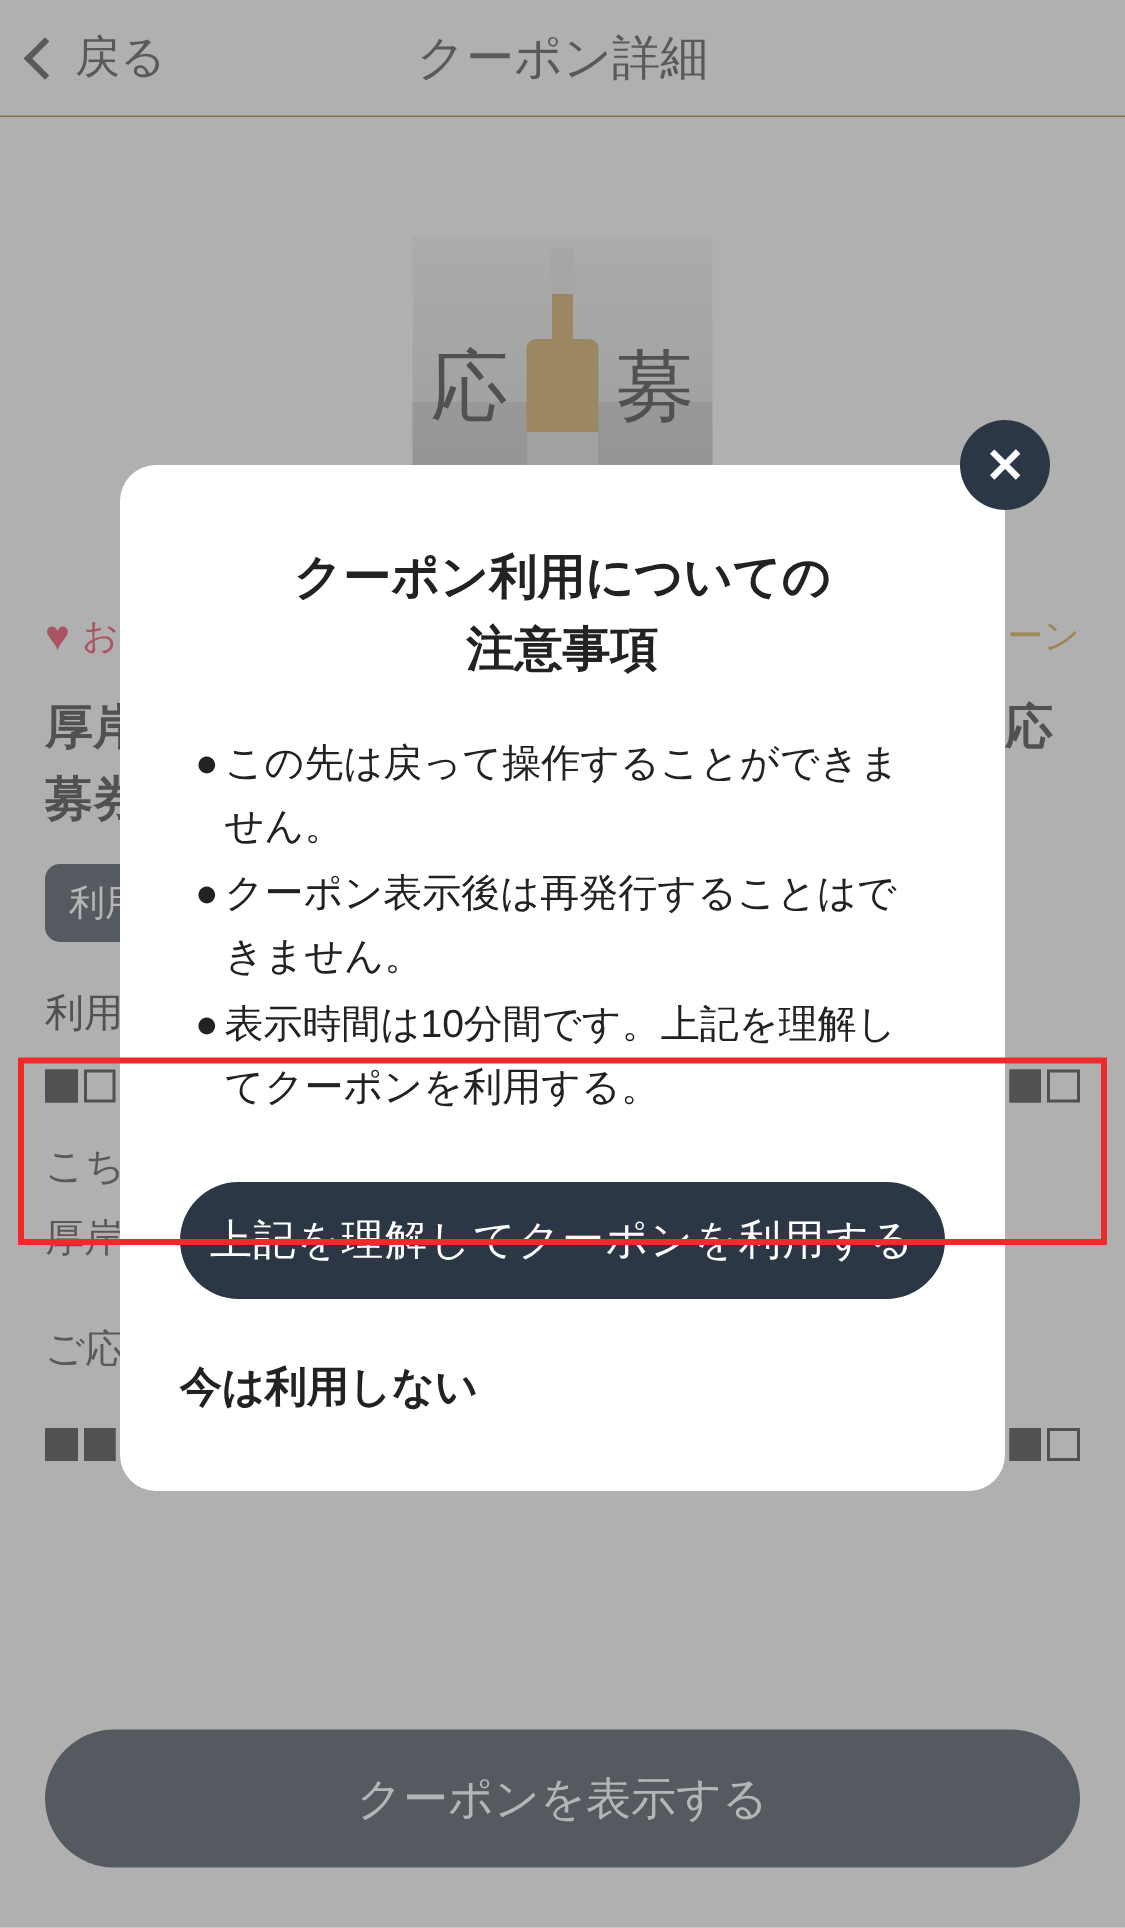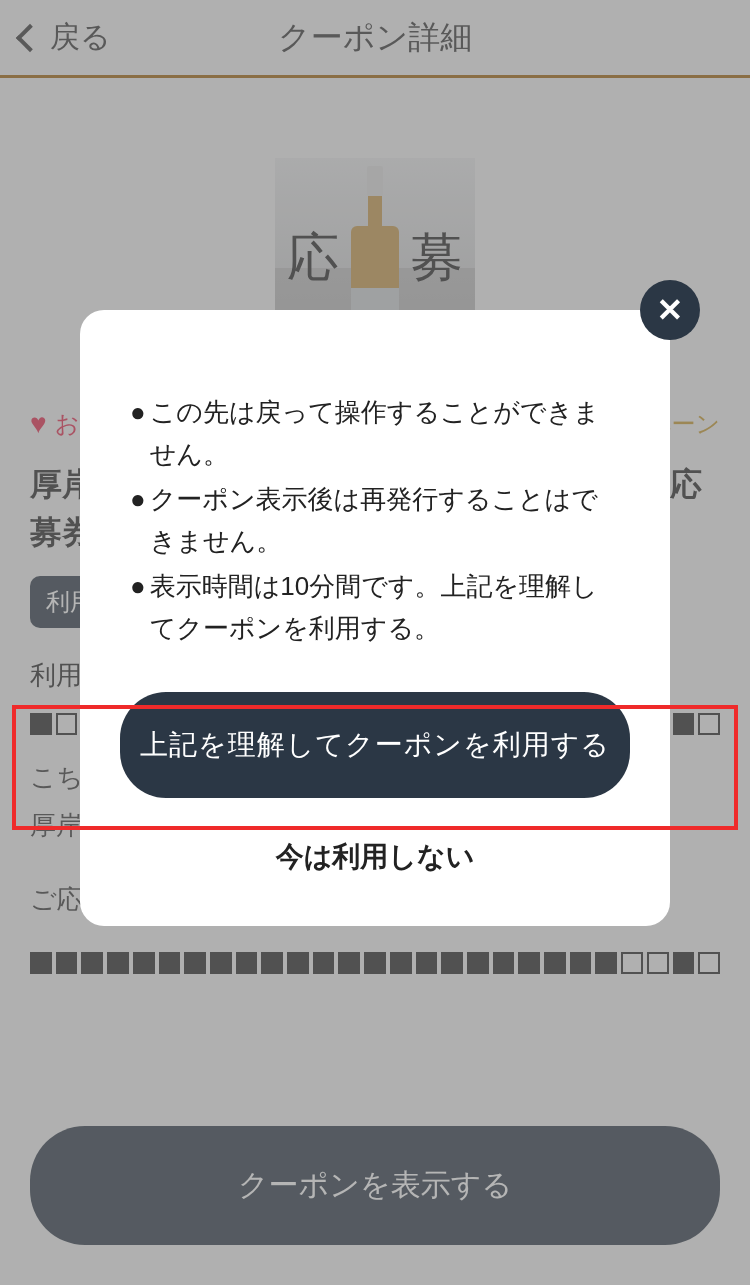--- a/index.html
+++ b/index.html
@@ -1,20 +1,20 @@
 <!DOCTYPE html>
 <html><head>
 <meta charset="utf-8">
 <style>
   * { box-sizing: border-box; margin: 0; padding: 0; }
   html, body { width: 750px; height: 1285px; overflow: hidden; font-family: -apple-system, "Hiragino Sans", "Hiragino Kaku Gothic ProN", sans-serif; }
   body { background: #f4f4f4; position: relative; }
 
   
-  .header { height: 78px; display: flex; align-items: center; padding: 0 20px; border-bottom: 3px solid #a16207; background: #f4f4f4; }
+  .header { height: 78px; display: flex; align-items: center; padding: 0 20px; border-bottom: 1px solid #a16207; background: #f4f4f4; }
   .back { display: flex; align-items: center; gap: 10px; font-size: 30px; color: #333; }
   .back .chev { width: 20px; height: 20px; border-left: 4px solid #333; border-bottom: 4px solid #333; transform: rotate(45deg); }
   .title { position: absolute; left: 0; right: 0; text-align: center; font-size: 32px; color: #333; pointer-events: none; }
 
   
   .content { padding: 30px 30px 0 30px; }
   .prod-img-wrap { display: flex; justify-content: center; padding: 50px 0 20px 0; }
   .prod-img { width: 200px; height: 200px; background: linear-gradient(180deg,#e8e9ea 0%,#d5d6d7 55%, #bfbfbf 55%, #b4b4b4 100%); position: relative; display: flex; align-items: center; justify-content: space-between; padding: 0 12px; font-family: serif; font-size: 52px; color: #222; }
   .bottle { position: absolute; left: 50%; top: 8px; transform: translateX(-50%); width: 48px; height: 180px; }
   .bottle .cap { width: 16px; height: 30px; background: #ddd; margin: 0 auto; border-radius: 2px; }
@@ -35,34 +35,34 @@
 
   .checker-row { display: flex; gap: 4px; padding: 20px 0 0 0; flex-wrap: nowrap; }
   .checker-row span { width: 22px; height: 22px; border: 2px solid #222; }
   .checker-row .f { background: #222; }
 
   .desc { font-size: 26px; color: #333; line-height: 1.7; padding-top: 20px; }
   .desc2 { padding-top: 30px; }
 
   .price { font-size: 30px; color: #222; padding-top: 60px; letter-spacing: 1px; }
 
-  .show-coupon { position: absolute; left: 30px; right: 30px; bottom: 40px; height: 119px; border-radius: 55px; background: #2b3745; color: #fff; font-size: 30px; display: flex; align-items: center; justify-content: center; }
+  .show-coupon { position: absolute; left: 30px; right: 30px; bottom: 40px; height: 92px; border-radius: 55px; background: #2b3745; color: #fff; font-size: 30px; display: flex; align-items: center; justify-content: center; }
 
   
   .overlay { position: absolute; inset: 0; background: rgba(120,120,120,0.55); }
 
   
   .modal { position: absolute; left: 80px; right: 80px; top: 310px; background: #fff; border-radius: 24px; padding: 50px 40px 50px 40px; }
   .close-btn { position: absolute; top: -30px; right: -30px; width: 60px; height: 60px; border-radius: 50%; background: #2b3745; color: #fff; display: flex; align-items: center; justify-content: center; font-size: 32px; font-weight: bold; }
   .modal h2 { text-align: center; font-size: 32px; font-weight: 700; color: #222; line-height: 1.5; }
   .bullets { padding: 30px 10px 0 10px; }
   .bullet { display: flex; font-size: 26px; color: #222; line-height: 1.6; padding: 2px 0; }
   .bullet .dot { flex: 0 0 auto; padding-right: 4px; }
-  .modal .confirm { margin-top: 40px; height: 106px; border-radius: 46px; background: #2b3745; color: #fff; font-size: 28px; display: flex; align-items: center; justify-content: center; letter-spacing: 1px; }
-  .modal .cancel { text-align: center; font-size: 28px; color: #222; font-weight: 600; padding-top: 40px; }
+  .modal .confirm { margin-top: 40px; height: 78px; border-radius: 46px; background: #2b3745; color: #fff; font-size: 28px; display: flex; align-items: center; justify-content: center; letter-spacing: 1px; }
+  .modal .cancel { font-size: 28px; color: #222; font-weight: 600; padding-top: 40px; }
 
   
   .red-box { position: absolute; left: 12px; right: 12px; top: 705px; height: 125px; border: 4px solid #ef2a2a; pointer-events: none; }
 </style>
 </head>
 <body>
 
 <div class="header">
   <div class="back">
     <span class="chev"></span>
@@ -168,20 +168,24 @@
 </div>
 
 <div class="show-coupon">クーポンを表示する</div>
 
 <div class="overlay"></div>
 
 <div class="modal">
   <div class="close-btn">
     <span>✕</span>
   </div>
+  <h2>
+    <span>クーポン利用についての</span><br>
+    <span>注意事項</span>
+  </h2>
   <div class="bullets">
     <div class="bullet">
         <span class="dot">●</span>
         <span>この先は戻って操作することができません。</span>
       </div>
     <div class="bullet">
         <span class="dot">●</span>
         <span>クーポン表示後は再発行することはできません。</span>
       </div>
     <div class="bullet">

